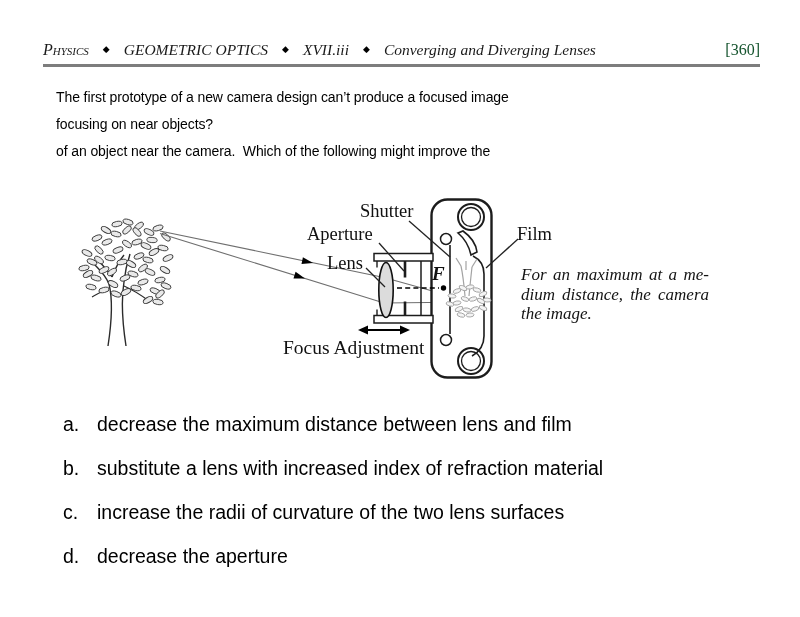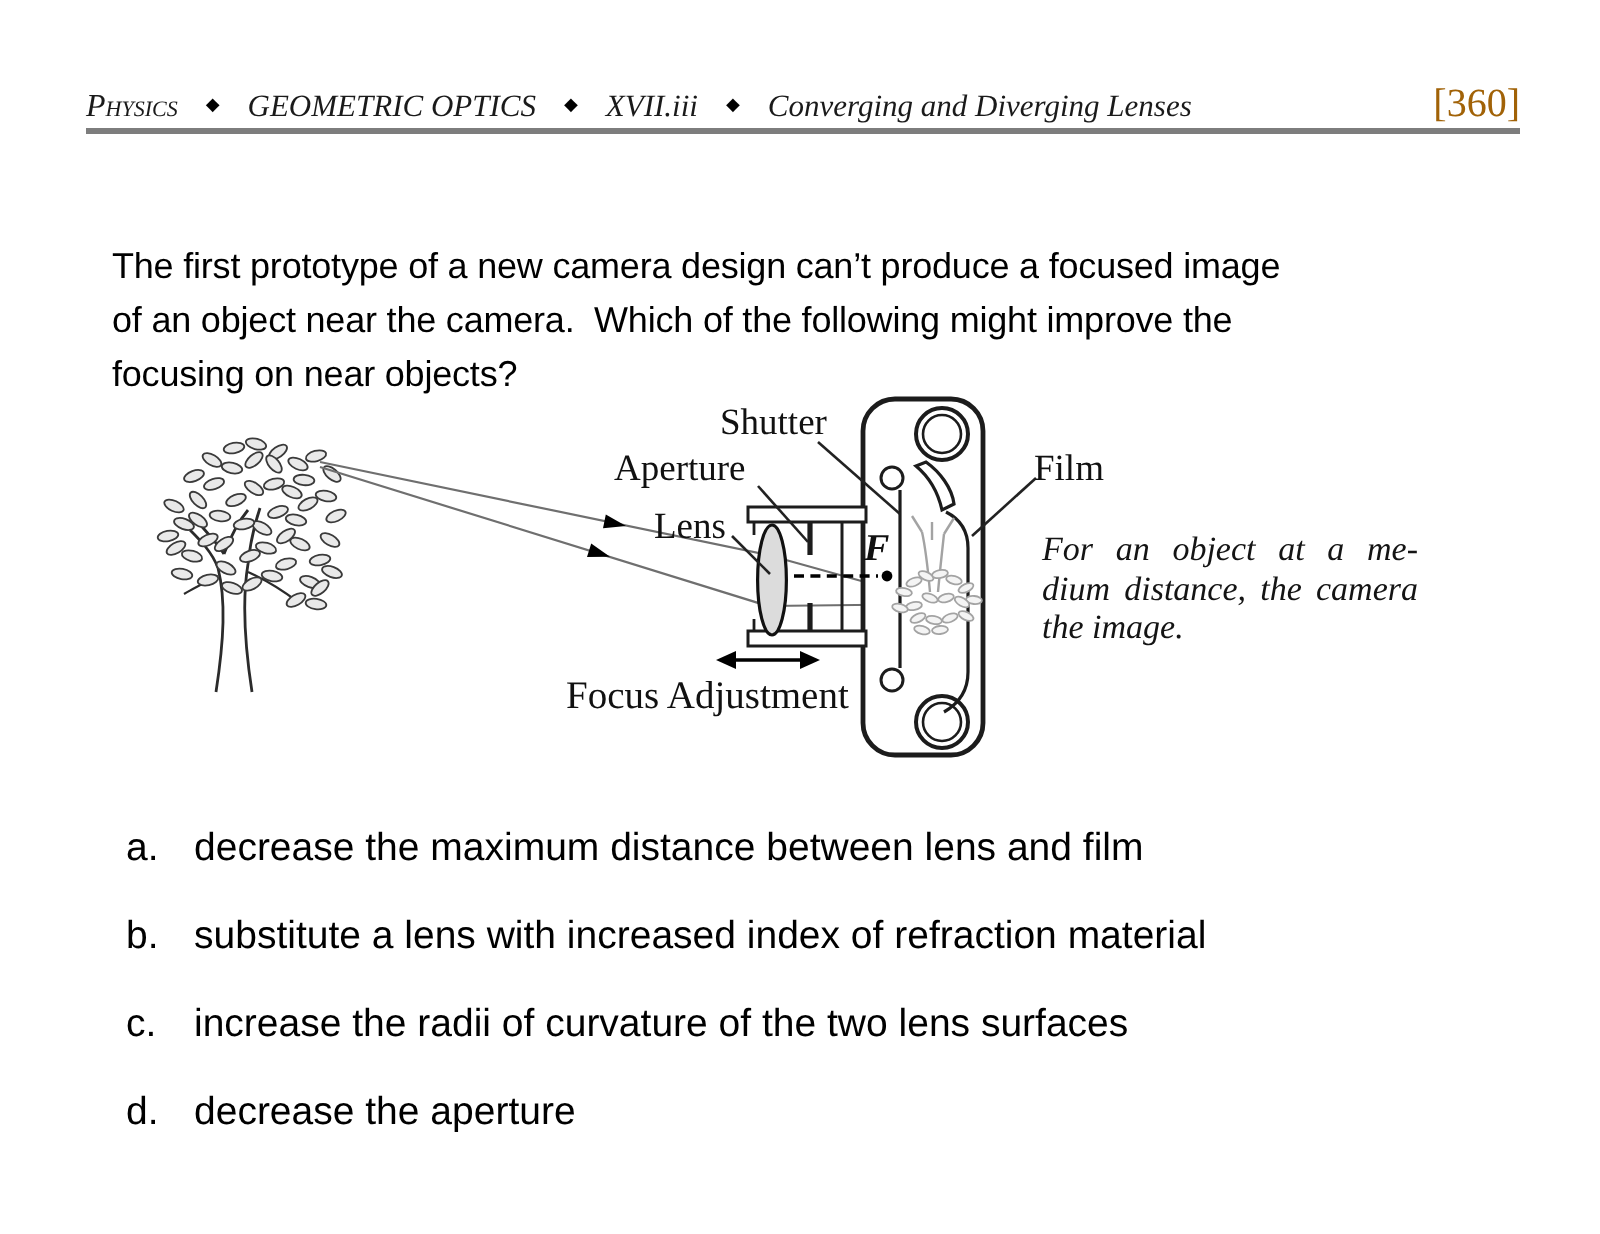--- a/index.html
+++ b/index.html
@@ -5,25 +5,25 @@
   html,body{margin:0;padding:0;background:#fff;}
   .page{position:relative;width:800px;height:617px;background:#ffffff;overflow:hidden;
         font-family:"Liberation Sans",sans-serif;color:#111;}
   
   .hdr{position:absolute;left:43px;top:41px;width:717px;height:20px;
        font-family:"Liberation Serif",serif;font-style:italic;font-size:15.5px;
        display:flex;align-items:baseline;white-space:nowrap;color:#1a1a1a;}
   .hdr .subject{font-variant:small-caps;font-size:16px;}
   .hdr .sep{font-style:normal;font-size:9px;margin:0 14px;position:relative;top:-3px;color:#000;}
   .hdr .spacer{flex:1;}
-  .hdr .pagenum{font-style:normal;font-size:20px;color:#a16207;margin-left:37px;}
+  .hdr .pagenum{font-style:normal;font-size:16px;color:#14532d;margin-left:37px;}
   .rule{position:absolute;left:43px;top:64px;width:717px;height:2.5px;background:#7d7d7d;}
   
   .question{position:absolute;left:56px;top:84px;width:700px;
-            font-size:18px;line-height:27px;letter-spacing:-0.1px;color:#000;margin-top:36px;}
+            font-size:14px;line-height:27px;letter-spacing:-0.1px;color:#000;}
   .question div{white-space:pre-wrap;}
   
   svg.diagram{position:absolute;left:0;top:0;}
   .caption{position:absolute;left:521px;top:265px;width:188px;
            font-family:"Liberation Serif",serif;font-style:italic;
            font-size:17px;line-height:19.5px;color:#141414;}
   .caption .just{text-align:justify;text-align-last:justify;}
   
   .options{position:absolute;left:63px;top:412px;width:700px;
            font-size:19.5px;color:#000;}
@@ -44,22 +44,22 @@
     <span>XVII.iii</span>
     <span class="sep">◆</span>
     <span>Converging and Diverging Lenses</span>
     <span class="spacer"></span>
     <span class="pagenum">[360]</span>
   </div>
   <div class="rule"></div>
 
   <div class="question">
     <div>The first prototype of a new camera design can’t produce a focused image</div>
+    <div>focusing on near objects?</div>
     <div>of an object near the camera.  Which of the following might improve the</div>
-    <div>focusing on near objects?</div>
   </div>
 
   <svg class="diagram" width="800" height="617" viewBox="0 0 800 617">
 
     <g stroke="#2b2b2b" stroke-width="1.4" fill="none">
       <path d="M108,346 C112,320 113,300 109,284 C106,276 100,270 95,265"></path>
       <path d="M126,346 C122,320 121,300 124,282 C125,272 127,263 130,254"></path>
       <path d="M112,277 C109,272 104,267 99,261"></path>
       <path d="M112,277 C115,269 119,261 124,255"></path>
       <path d="M124,286 C133,290 141,295 149,301" stroke-width="1.1"></path>
@@ -195,21 +195,21 @@
 
     <text x="360" y="217" font-size="18.5">Shutter</text>
     <text x="307" y="240" font-size="18.5">Aperture</text>
     <text x="327" y="269" font-size="18.5">Lens</text>
     <text x="432" y="280" font-size="19" font-style="italic" font-weight="bold">F</text>
     <text x="517" y="240" font-size="18.5">Film</text>
     <text x="283" y="354" font-size="19.5">Focus Adjustment</text>
   </svg>
 
   <div class="caption">
-    <div class="just">For an object at a me-</div>
+    <div class="just">For an maximum at a me-</div>
     <div class="just">dium distance, the camera</div>
     <div>the image.</div>
   </div>
 
   <div class="options">
     <div class="opt">
       <span class="letter">a.</span>
       <span>decrease the maximum distance between lens and film</span>
     </div>
     <div class="opt">

